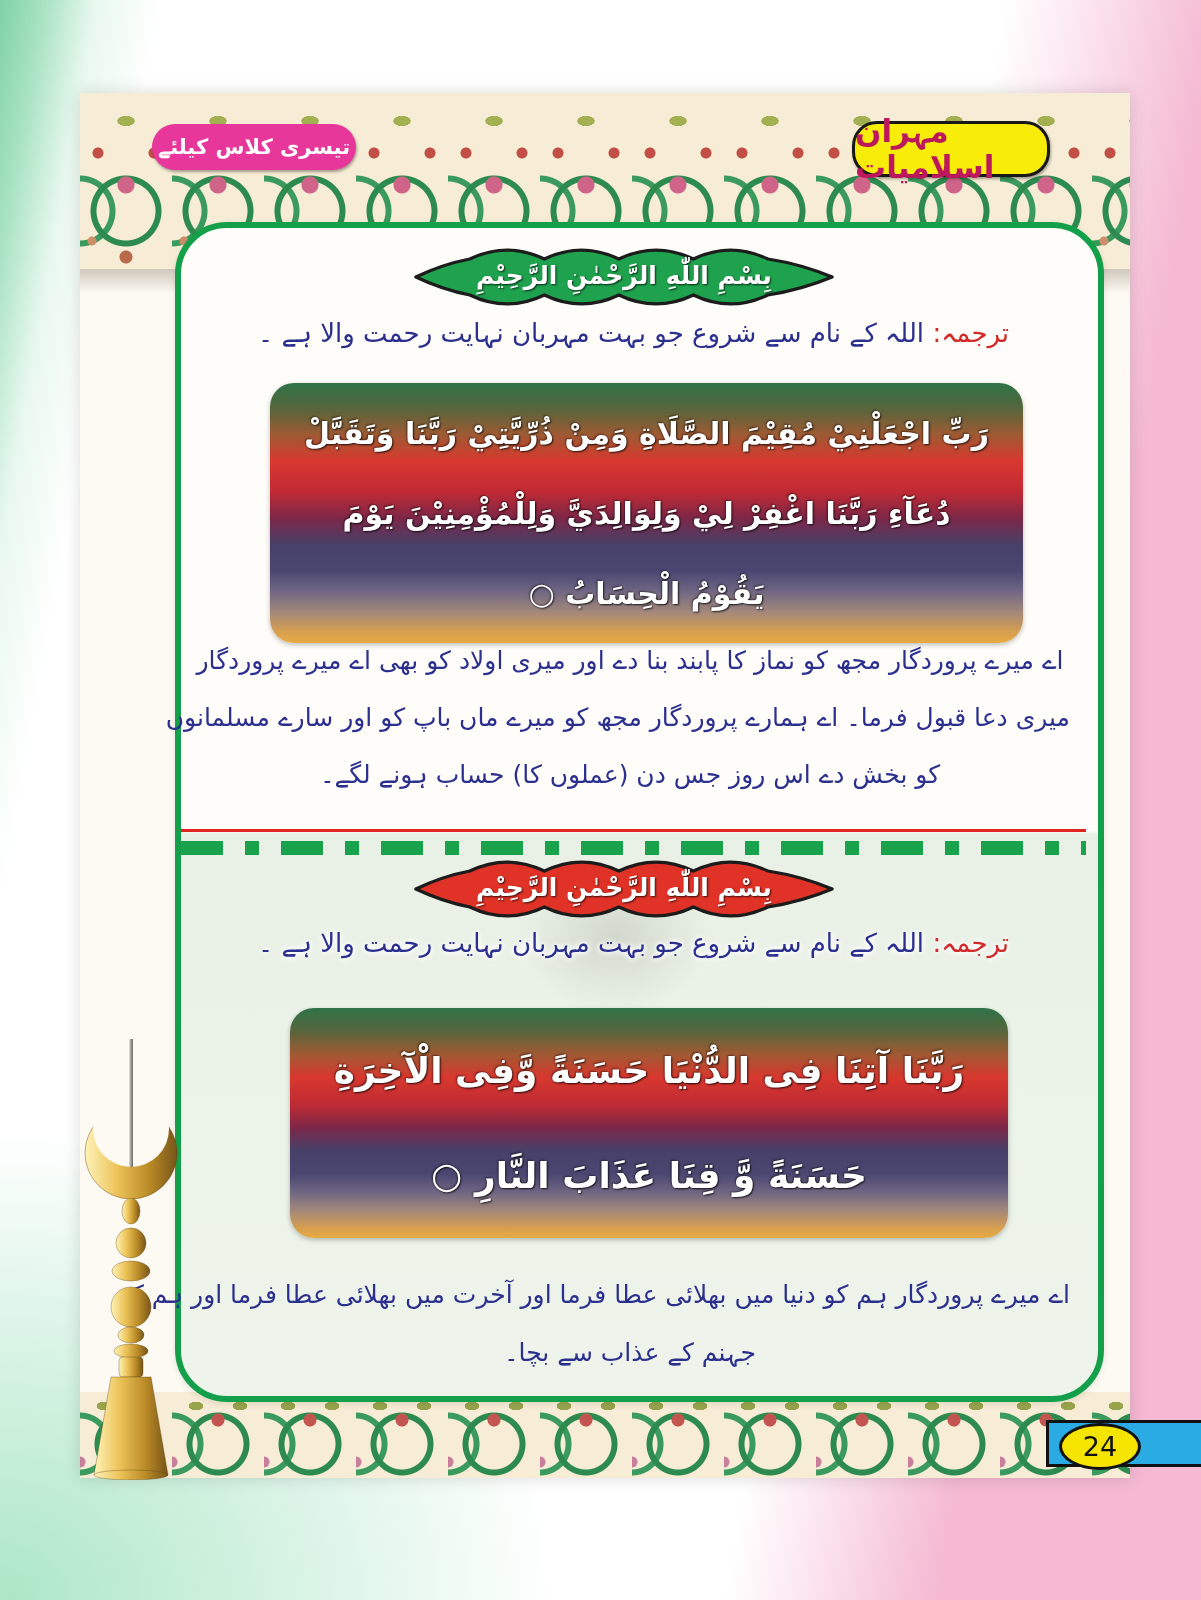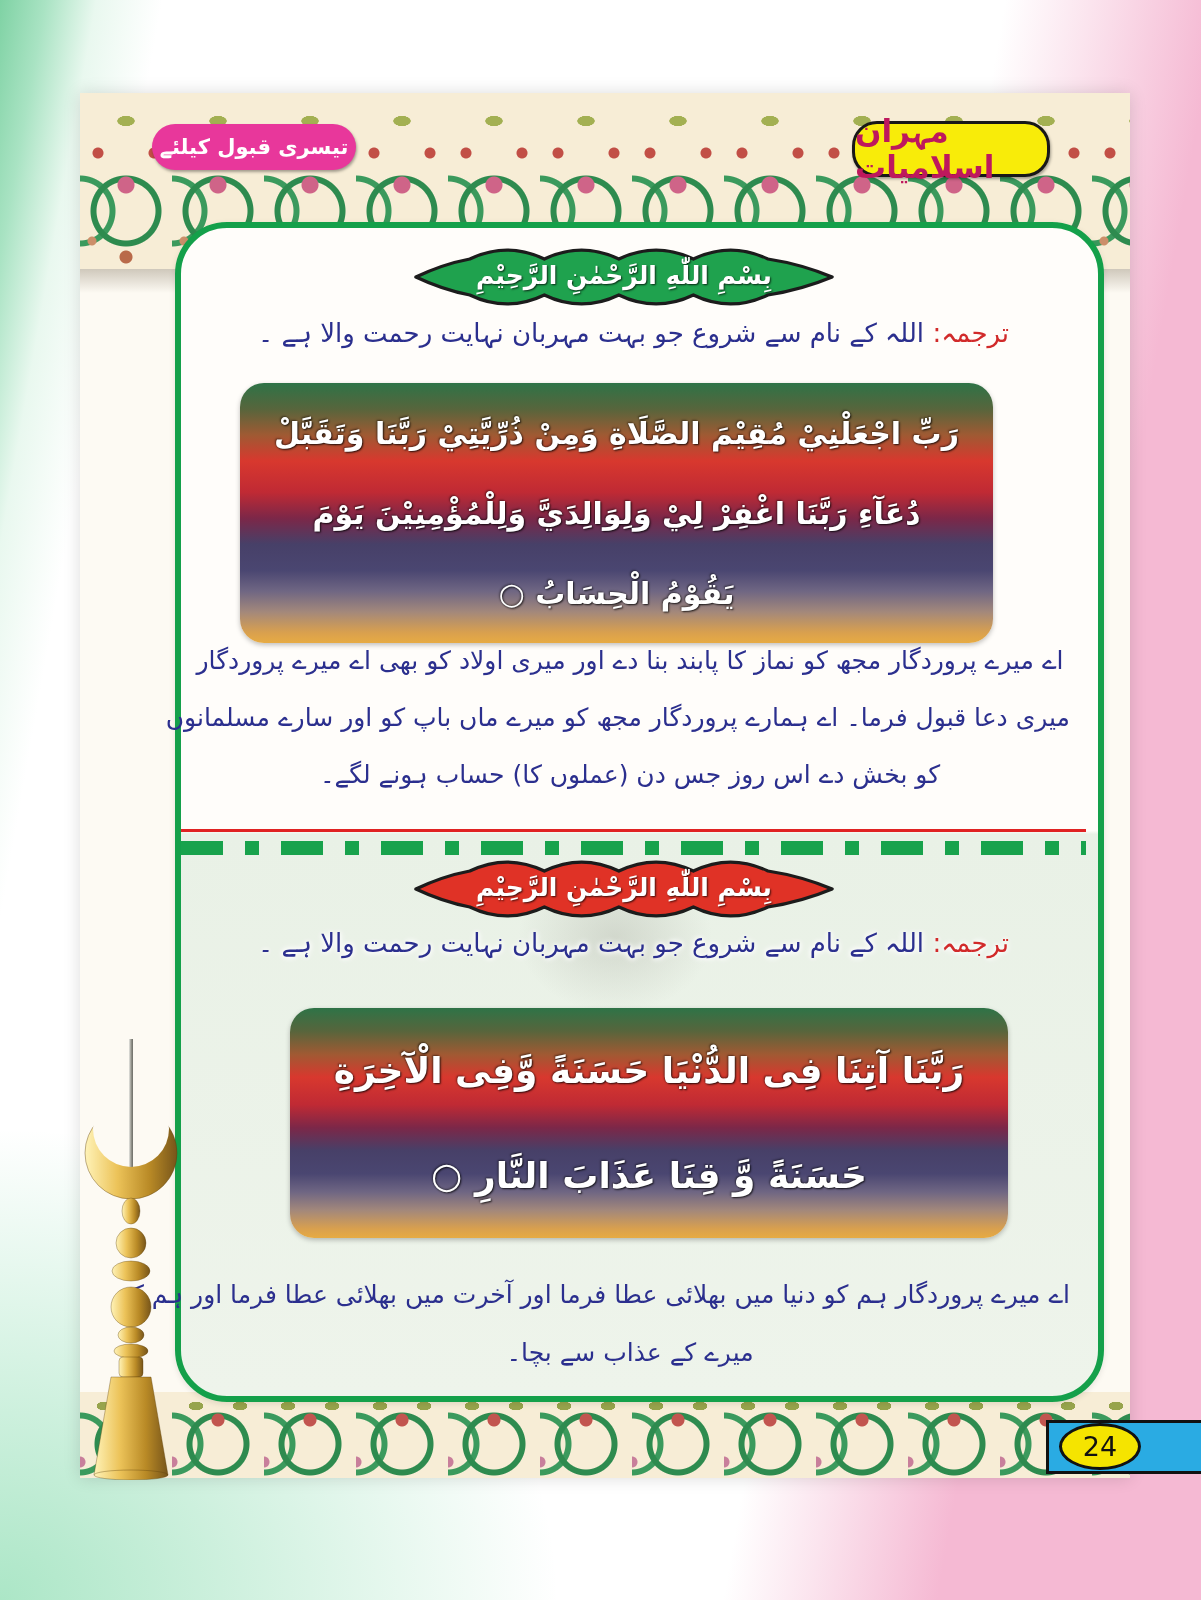--- a/index.html
+++ b/index.html
@@ -95,21 +95,21 @@
     background:linear-gradient(180deg,
       #2e7347 0%, #57653c 10%, #9f5a33 20%, #d8382e 30%, #c02a34 42%,
       #7c2748 52%, #474068 62%, #4a4671 72%, #6f6683 80%, #a3887b 88%,
       #d9a04e 96%, #e7ab43 100%);
     box-shadow:0 2px 5px rgba(0,0,0,.25);
   }
   .verse-box .v-line{
     direction:rtl;white-space:nowrap;color:#ffffff;font-weight:bold;text-align:center;
     text-shadow:1px 1px 2px rgba(0,0,0,.8),-1px -1px 2px rgba(0,0,0,.45);
   }
-  .verse-box.first{left:240px;top:383px;width:737px;height:240px;padding:10px 8px;}
+  .verse-box.first{left:270px;top:383px;width:737px;height:240px;padding:10px 8px;}
   .verse-box.first .v-line{font-size:30px;}
   .verse-box.second{left:290px;top:1008px;width:686px;height:210px;padding:10px 16px;}
   .verse-box.second .v-line{font-size:36px;}
   
   .urdu-par{position:absolute;left:190px;width:880px;direction:rtl;color:#2b2f8e;}
   .urdu-par .u-line{
     height:57px;line-height:57px;font-size:25px;text-align:center;white-space:nowrap;
   }
   .urdu-par.one{top:632px;}
   .urdu-par.two{top:1238px;margin-top:28px;}
@@ -120,21 +120,21 @@
   }
   .divider-dashes{
     position:absolute;left:181px;top:841px;width:905px;height:14px;
     background:repeating-linear-gradient(to right,
       #18a24c 0 42px, transparent 42px 64px, #18a24c 64px 78px, transparent 78px 100px);
   }
   
   .minaret{position:absolute;left:68px;top:1035px;width:126px;height:445px;z-index:7;}
   
   .page-badge{
-    position:absolute;left:1046px;top:1420px;width:155px;height:54px;
+    position:absolute;left:1046px;top:1420px;width:155px;height:47px;
     background:#2aabe3;border:3px solid #111;border-right:none;z-index:8;
     box-sizing:border-box;
   }
   .page-badge .num-ellipse{
     position:absolute;left:10px;top:0px;width:76px;height:41px;
     background:#f5e400;border:3px solid #111;border-radius:50%;
     display:flex;align-items:center;justify-content:center;
     font-size:27px;color:#111;
   }
 </style>
@@ -143,21 +143,21 @@
 
 <div id="stage">
 
   <div class="paper"></div>
 
   <div class="floral top"></div>
   <div class="band-shadow"></div>
   <div class="floral bottom"></div>
 
   <div class="badge pink">
-    <span>تیسری قبول کیلئے</span>
+    <span>تیسری کلاس کیلئے</span>
   </div>
   <div class="badge yellow">
     <span>مہران اسلامیات</span>
   </div>
 
   <div class="main-frame"></div>
   <div class="watermark"></div>
 
   <div class="banner green">
     <svg viewBox="0 0 660 132">
@@ -198,21 +198,21 @@
     <span>اللہ کے نام سے شروع جو بہت مہربان نہایت رحمت والا ہے ۔</span>
   </div>
 
   <div class="verse-box second">
     <div class="v-line">رَبَّنَا آتِنَا فِى الدُّنْيَا حَسَنَةً وَّفِى الْآخِرَةِ</div>
     <div class="v-line">حَسَنَةً وَّ قِنَا عَذَابَ النَّارِ ○</div>
   </div>
 
   <div class="urdu-par two">
     <div class="u-line">اے میرے پروردگار ہم کو دنیا میں بھلائی عطا فرما اور آخرت میں بھلائی عطا فرما اور ہم کو</div>
-    <div class="u-line">میرے کے عذاب سے بچا۔</div>
+    <div class="u-line">جہنم کے عذاب سے بچا۔</div>
   </div>
 
   <svg class="minaret" viewBox="0 0 126 445">
     <defs>
       <linearGradient id="gold" x1="0" y1="0" x2="1" y2="0">
         <stop offset="0" stop-color="#fff3b8"></stop>
         <stop offset="0.35" stop-color="#ecc359"></stop>
         <stop offset="0.7" stop-color="#b98a26"></stop>
         <stop offset="1" stop-color="#77551a"></stop>
       </linearGradient>

